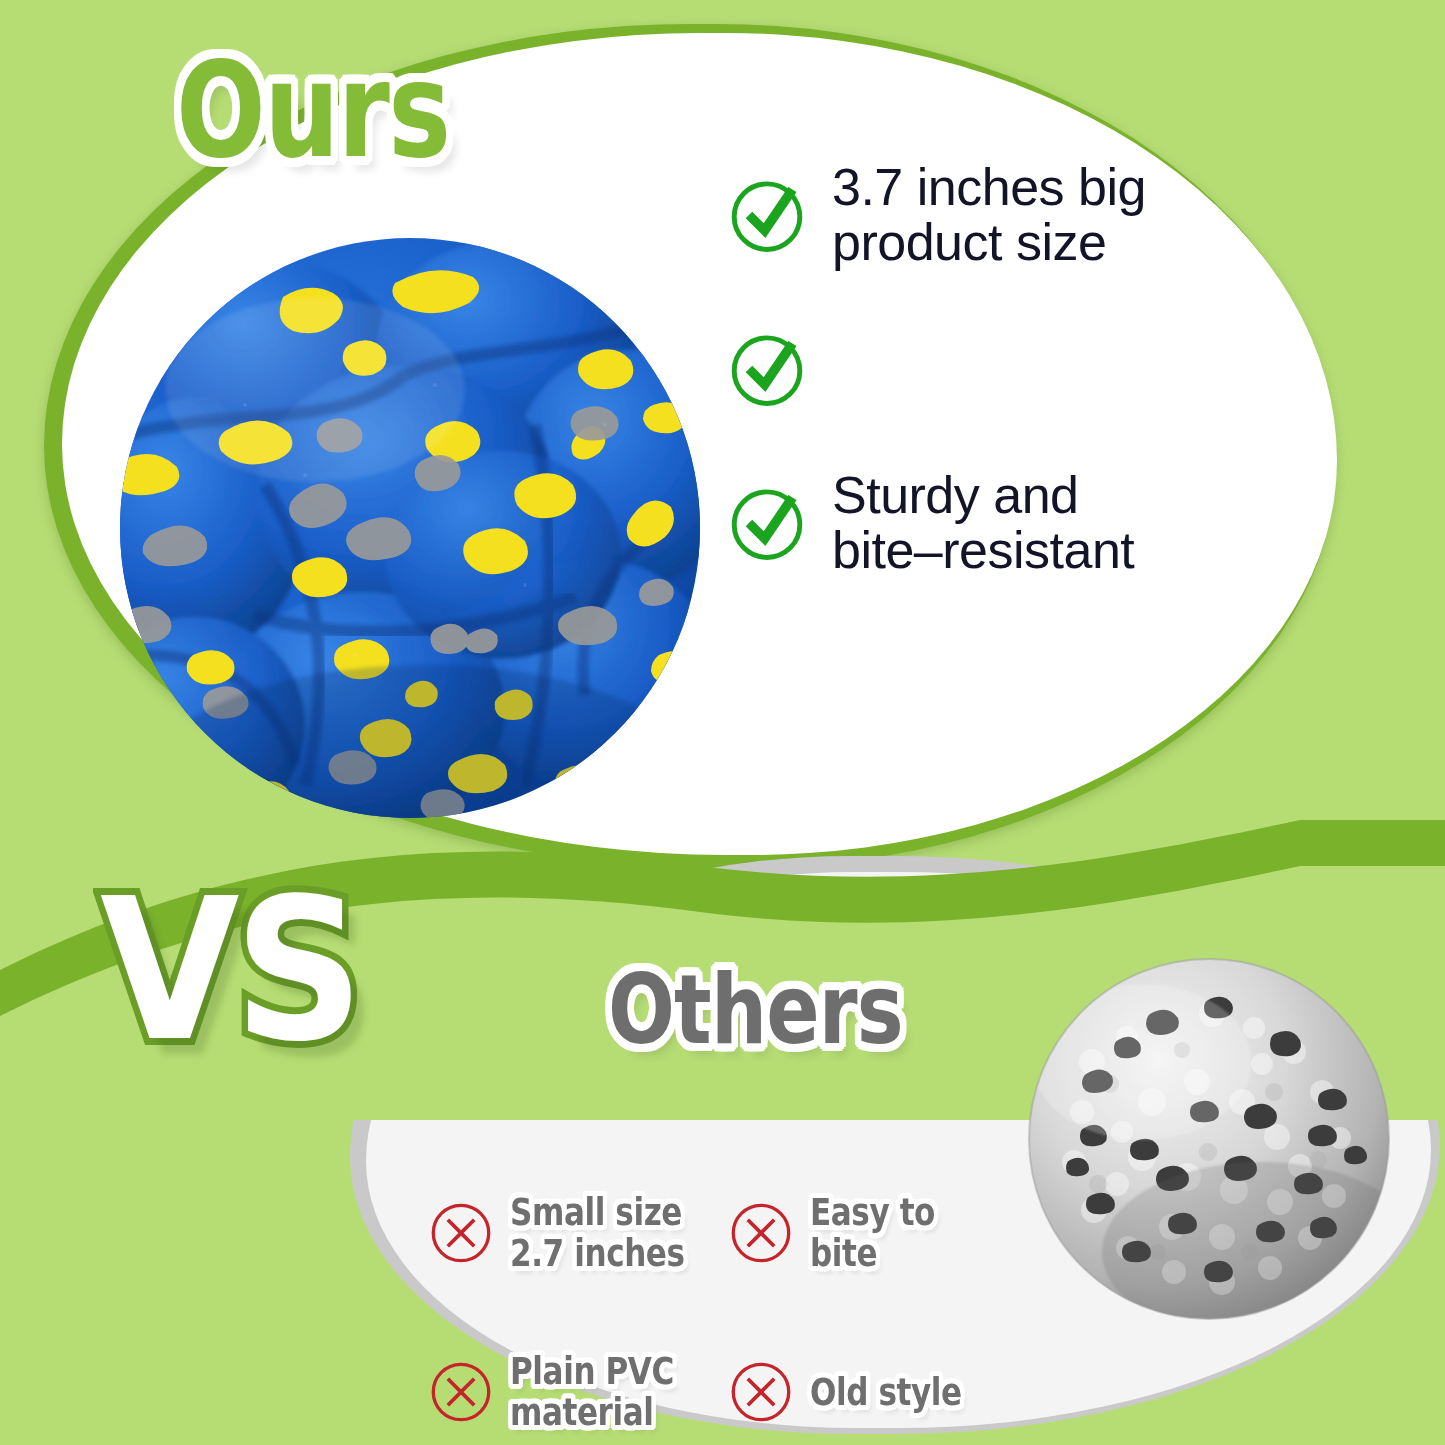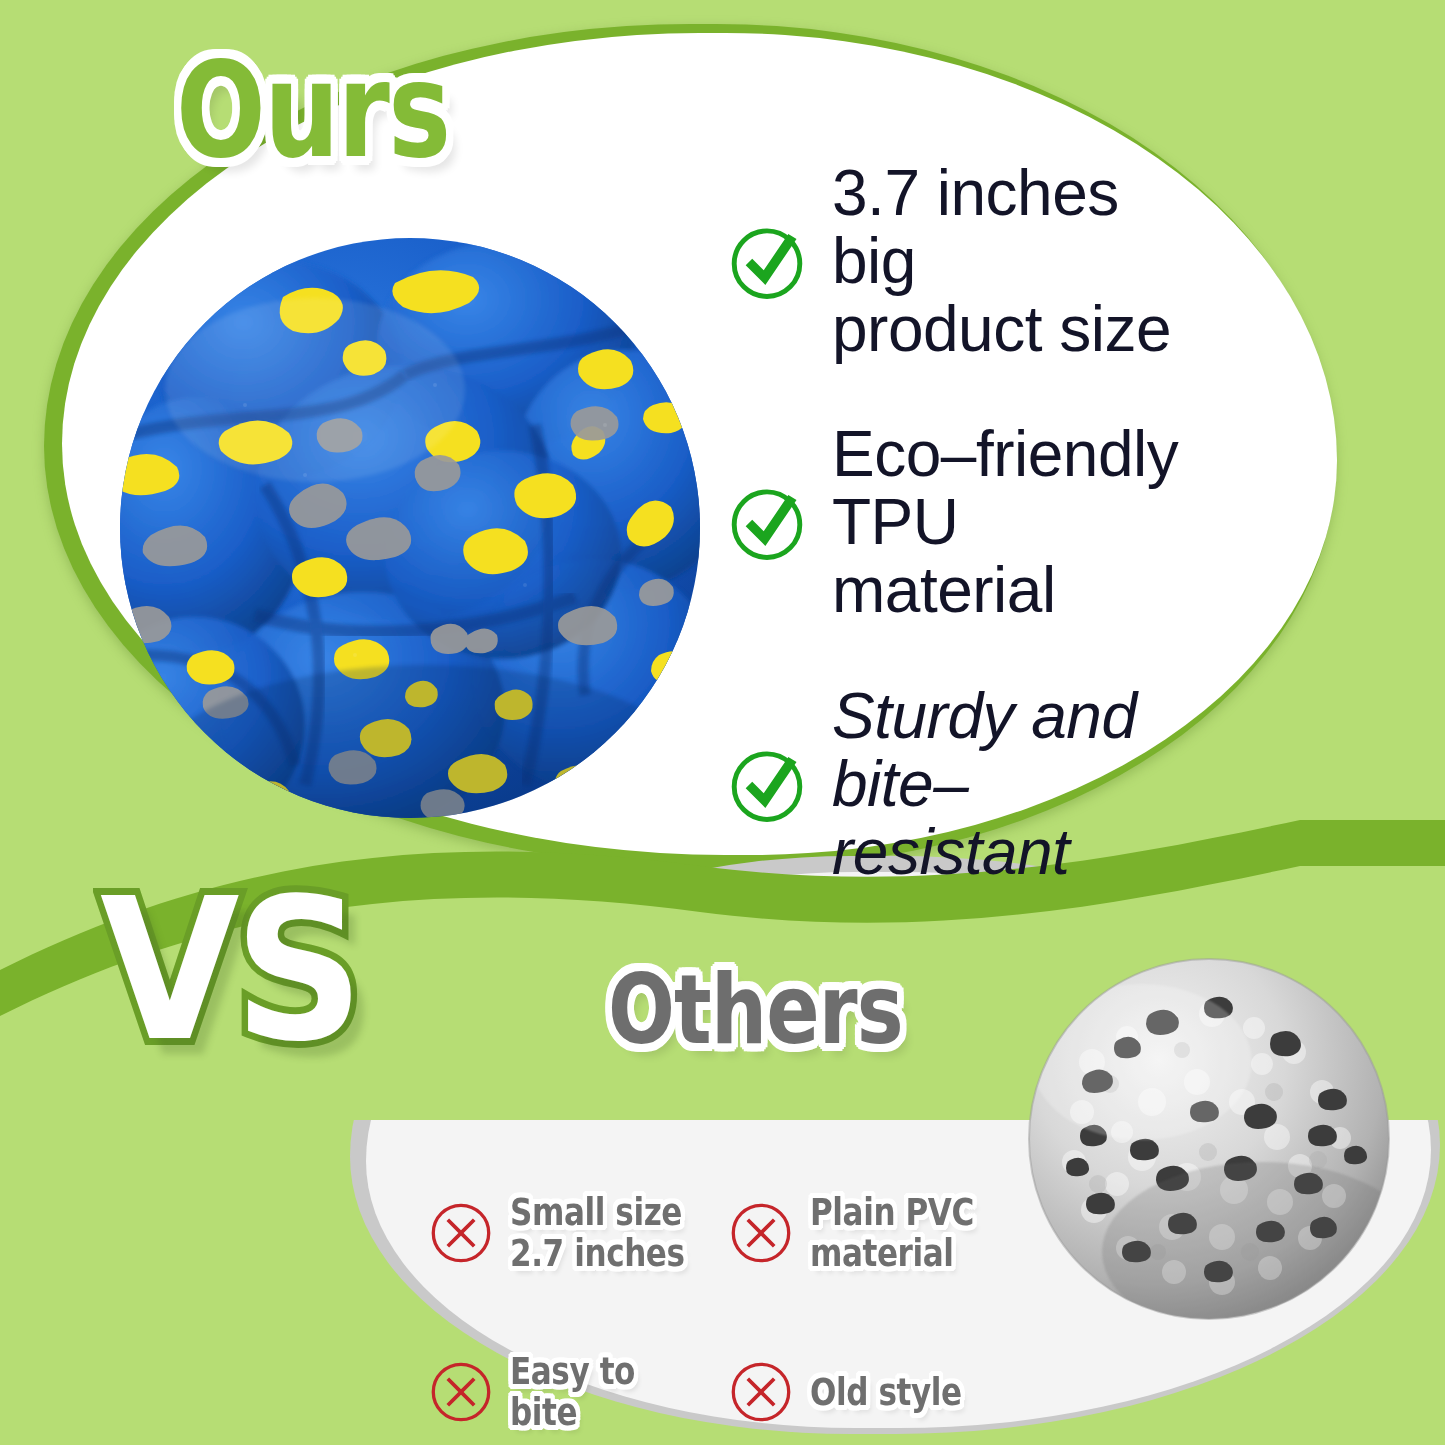--- a/index.html
+++ b/index.html
@@ -63,25 +63,25 @@
   
   .features {
     position:absolute;
     left:726px; top:160px; width:470px;
     z-index:6;
   }
   .feature-row {
     display:flex; align-items:center;
     margin-bottom:58px;
   }
-  .feature-row:last-child { margin-bottom:0;font-style:italic; }
+  .feature-row:last-child { margin-bottom:0; }
   .check-icon { flex:0 0 auto; width:82px; height:82px; margin-right:24px; }
   .feature-text {
     font-family:"Liberation Sans", sans-serif;
-    font-size:64px;
+    font-size:52px;
     line-height:1.06;
     color:#131428;
     letter-spacing:-0.5px;
     white-space:pre-line;
   }
 
   
   .wave-band { position:absolute; left:0; top:820px; width:1445px; height:300px; z-index:3; }
 
   
@@ -305,22 +305,20 @@
       </svg>
       <div class="feature-text">3.7 inches big
 product size</div>
     </div>
 
     <div class="feature-row">
       <svg class="check-icon" viewBox="0 0 100 100">
         <circle cx="50" cy="52" r="40" fill="none" stroke="#1ba51e" stroke-width="6"></circle>
         <path d="M24,54 L32,46 L46,60 L76,16 L86,22 L48,78 Z" fill="#1ba51e"></path>
       </svg>
-      <div class="feature-text">Eco–friendly
-TPU material</div>
     </div>
 
 
     <div class="feature-row">
       <svg class="check-icon" viewBox="0 0 100 100">
         <circle cx="50" cy="52" r="40" fill="none" stroke="#1ba51e" stroke-width="6"></circle>
         <path d="M24,54 L32,46 L46,60 L76,16 L86,22 L48,78 Z" fill="#1ba51e"></path>
       </svg>
       <div class="feature-text">Sturdy and
 bite–resistant</div>
@@ -344,30 +342,30 @@
       </svg>
       <div class="con-text">Small size
 2.7 inches</div>
     </div>
 
     <div class="con-row">
       <svg class="x-icon" viewBox="0 0 100 100">
         <circle cx="50" cy="50" r="42" fill="none" stroke="#c5252a" stroke-width="5"></circle>
         <path d="M32,28 L50,46 L68,28 L72,32 L54,50 L72,68 L68,72 L50,54 L32,72 L28,68 L46,50 L28,32 Z" fill="#c5252a"></path>
       </svg>
-      <div class="con-text">Plain PVC
-material</div>
+      <div class="con-text">Easy to bite</div>
     </div>
 
     <div class="con-row">
       <svg class="x-icon" viewBox="0 0 100 100">
         <circle cx="50" cy="50" r="42" fill="none" stroke="#c5252a" stroke-width="5"></circle>
         <path d="M32,28 L50,46 L68,28 L72,32 L54,50 L72,68 L68,72 L50,54 L32,72 L28,68 L46,50 L28,32 Z" fill="#c5252a"></path>
       </svg>
-      <div class="con-text">Easy to bite</div>
+      <div class="con-text">Plain PVC
+material</div>
     </div>
 
     <div class="con-row">
       <svg class="x-icon" viewBox="0 0 100 100">
         <circle cx="50" cy="50" r="42" fill="none" stroke="#c5252a" stroke-width="5"></circle>
         <path d="M32,28 L50,46 L68,28 L72,32 L54,50 L72,68 L68,72 L50,54 L32,72 L28,68 L46,50 L28,32 Z" fill="#c5252a"></path>
       </svg>
       <div class="con-text">Old style</div>
     </div>
 

